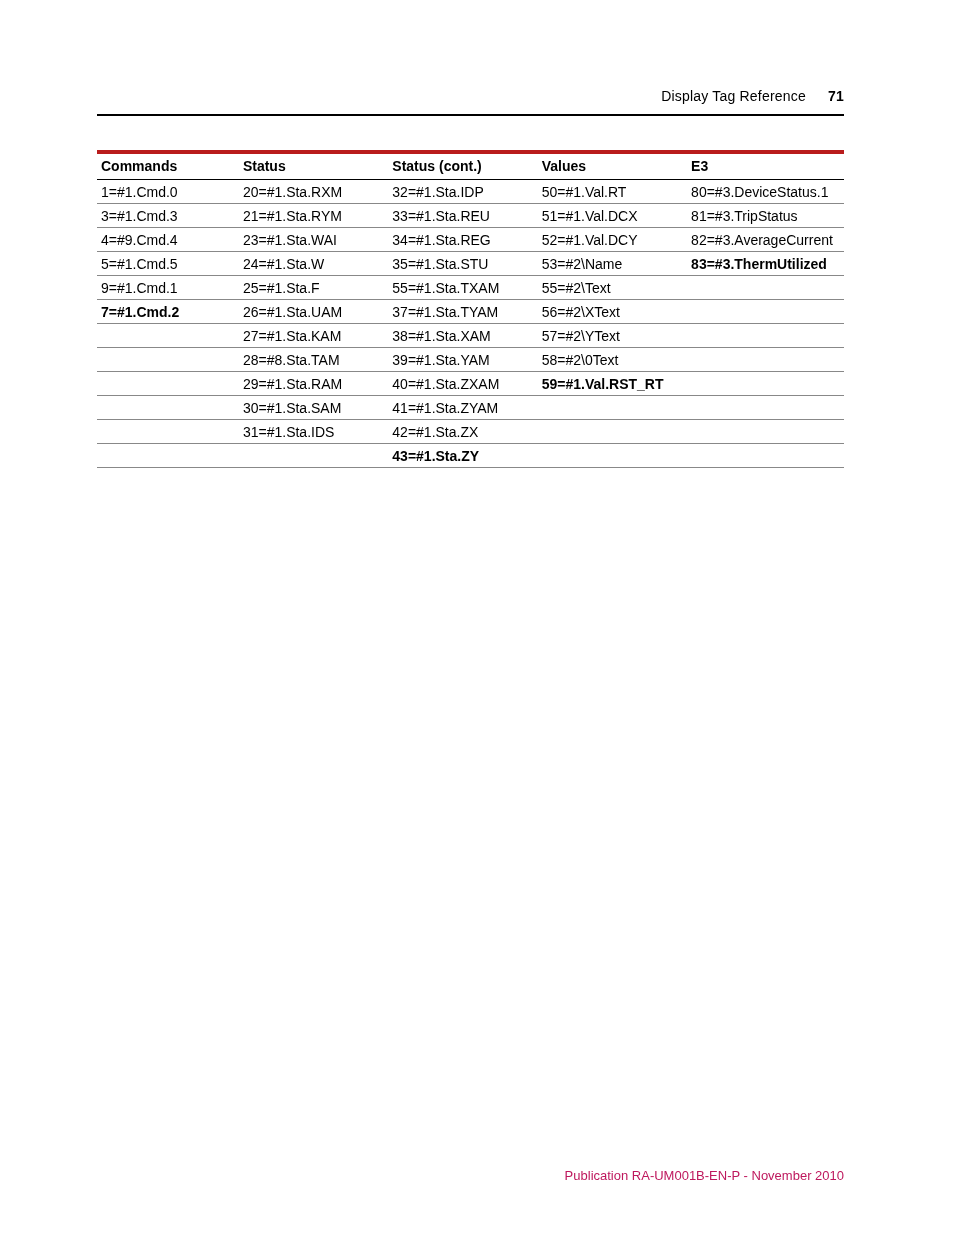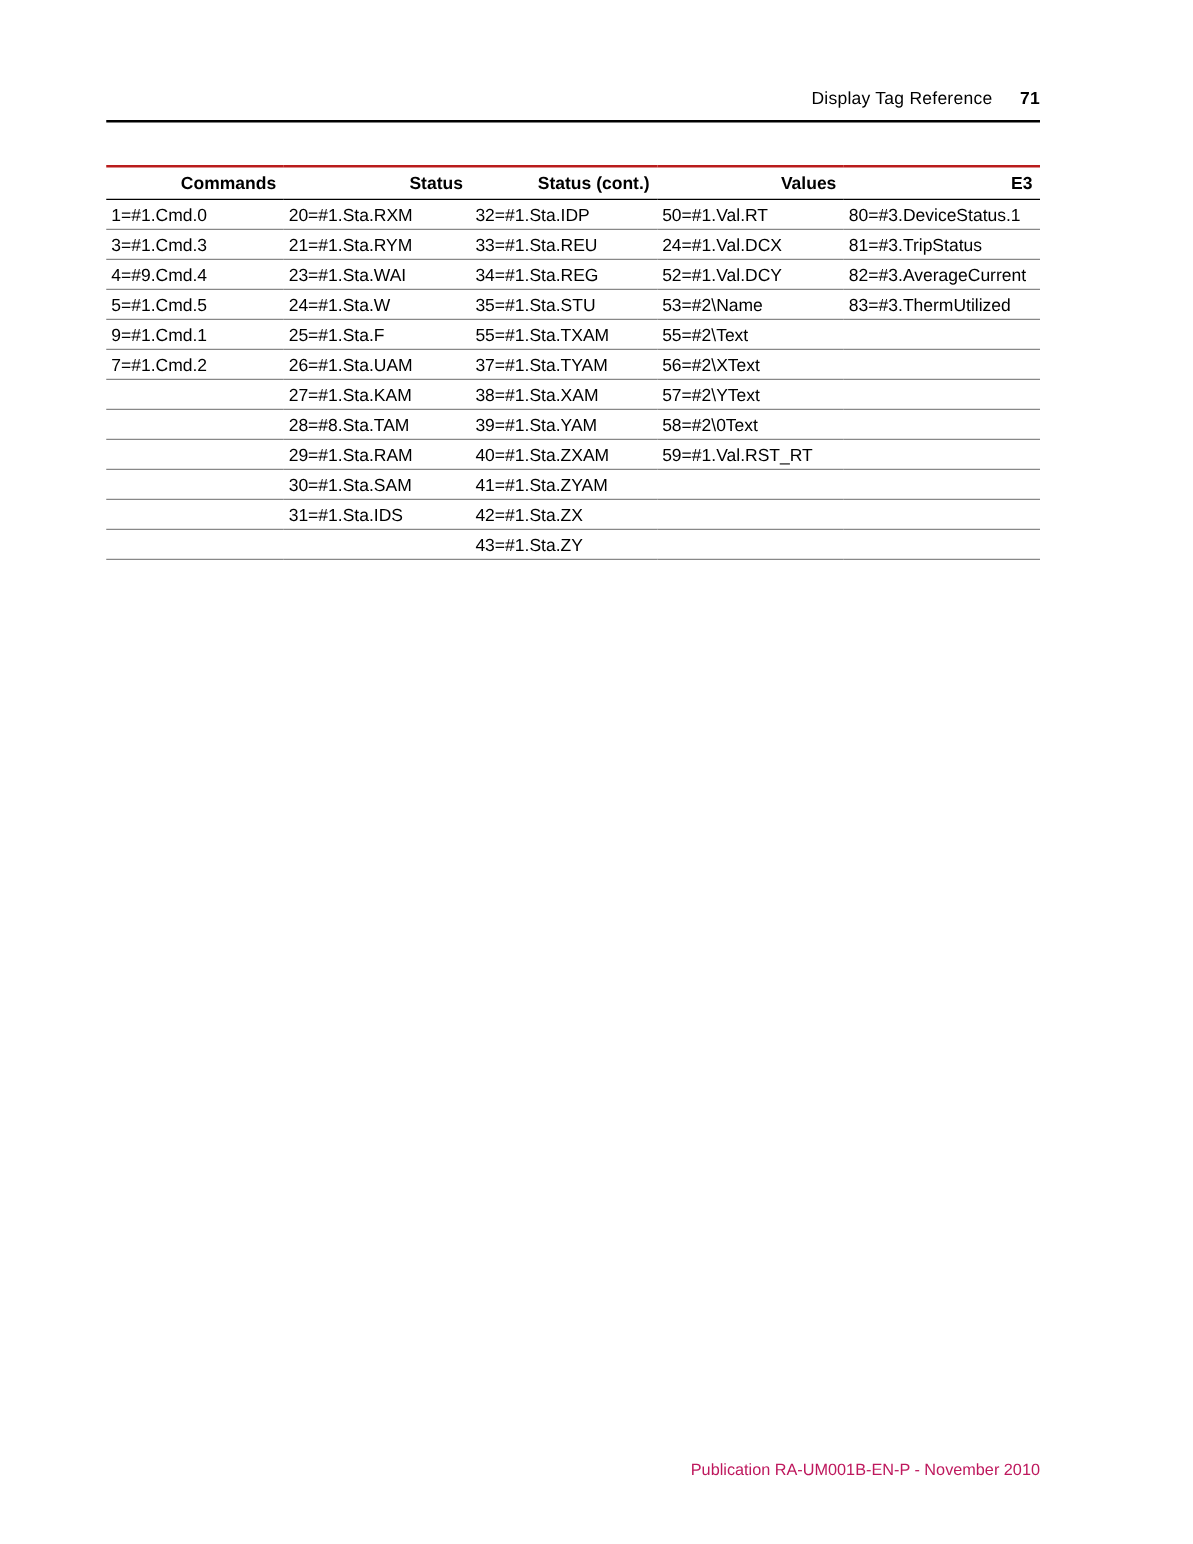--- a/index.html
+++ b/index.html
@@ -8,21 +8,22 @@
     background: #fff;
     font-family: Arial, Helvetica, sans-serif;
     color: #000;
     width: 954px;
   }
   .page {
     width: 912px;
     height: 1235px;
     position: relative;
     box-sizing: border-box;
-    padding: 70px 80px 0 85px;
+    padding: 88px 80px 0 85px;
+    margin-left: 12px;
   }
   .header-line {
     text-align: right;
     font-size: 14px;
     letter-spacing: 0.2px;
     padding-bottom: 10px;
   }
   .header-line .pnum {
     font-weight: bold;
     margin-left: 18px;
@@ -32,38 +33,39 @@
     border-top: 2px solid #000;
     margin: 0 0 34px 0;
   }
   table.ref {
     border-collapse: collapse;
     width: 100%;
     font-size: 14px;
     table-layout: fixed;
   }
   table.ref th {
-    text-align: right;
+    text-align: left;
     font-weight: bold;
-    border-top: 2px solid #b91c1c;
+    border-top: 4px solid #b91c1c;
     border-bottom: 1px solid #000;
     padding: 4px 6px 5px 4px;
     vertical-align: bottom;
   }
   table.ref td {
     border-bottom: 1px solid #888;
     padding: 3px 6px 3px 4px;
     vertical-align: middle;
     height: 17px;
     white-space: nowrap;
     overflow: hidden;
   }
   
   td.col-end {
     border-bottom: 2px solid #000;
+    font-weight: bold;
   }
   td.empty {
     border-bottom: none;
   }
   .footer {
     position: absolute;
     bottom: 52px;
     right: 80px;
     font-size: 13px;
     color: #be185d;
@@ -103,21 +105,21 @@
           <td>1=#1.Cmd.0</td>
           <td>20=#1.Sta.RXM</td>
           <td>32=#1.Sta.IDP</td>
           <td>50=#1.Val.RT</td>
           <td>80=#3.DeviceStatus.1</td>
         </tr>
         <tr>
           <td>3=#1.Cmd.3</td>
           <td>21=#1.Sta.RYM</td>
           <td>33=#1.Sta.REU</td>
-          <td>24=#1.Val.DCX</td>
+          <td>51=#1.Val.DCX</td>
           <td>81=#3.TripStatus</td>
         </tr>
         <tr>
           <td>4=#9.Cmd.4</td>
           <td>23=#1.Sta.WAI</td>
           <td>34=#1.Sta.REG</td>
           <td>52=#1.Val.DCY</td>
           <td>82=#3.AverageCurrent</td>
         </tr>
         <tr>

